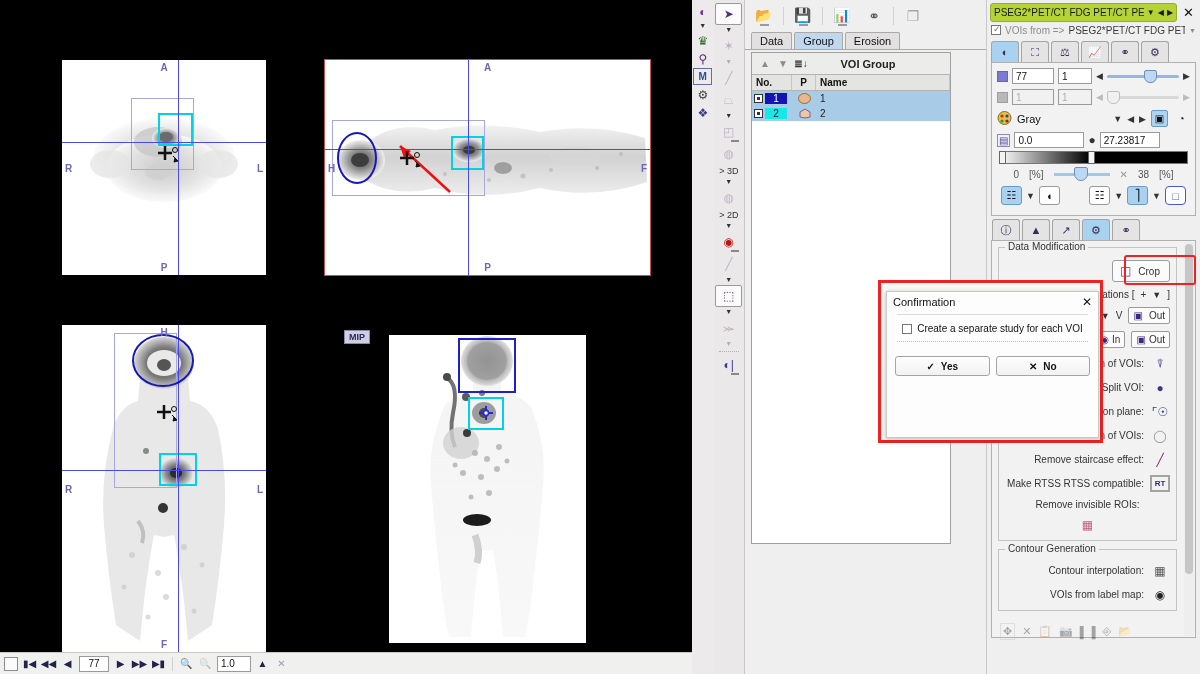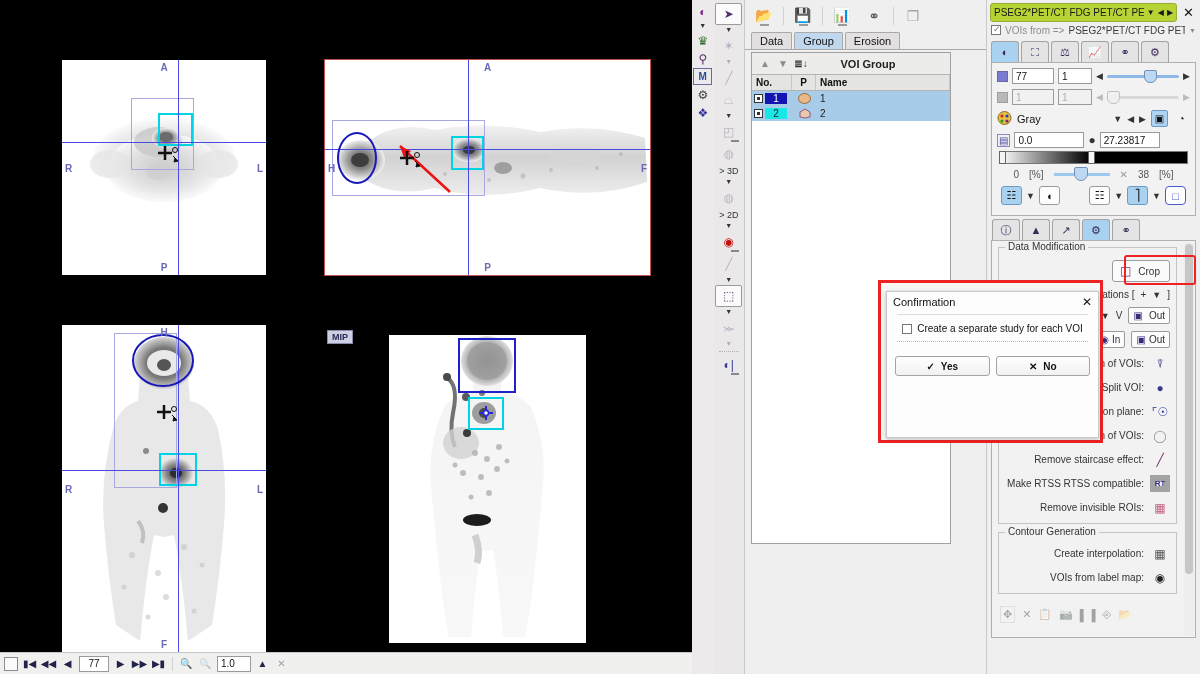--- a/index.html
+++ b/index.html
@@ -407,21 +407,21 @@
         <path d="M2 9 H16 M9 2 V16" stroke="#111" stroke-width="2.5" fill="none"></path>
         <circle cx="19" cy="6" r="2.5" stroke="#111" stroke-width="1" fill="none"></circle>
         <path d="M17 12 l5 5 M19 14 l-1 4 l4 -1 z" stroke="#111" stroke-width="1" fill="#111"></path>
       </svg>
       <span class="orient ox-top">H</span>
       <span class="orient ox-bot">F</span>
       <span class="orient ox-left">R</span>
       <span class="orient ox-right">L</span>
     </div>
 
-    <div class="mip-tag" style="left:327px; top:330px;">MIP</div>
+    <div class="mip-tag" style="left:344px; top:330px;">MIP</div>
     <div class="pane" style="left:389px; top:335px; width:197px; height:308px;">
       <svg width="197" height="308" style="position:absolute;left:0;top:0;">
         <defs>
           <radialGradient id="brainMip" cx="50%" cy="50%" r="50%">
             <stop offset="0%" stop-color="#8a8a8a"></stop>
               <stop offset="70%" stop-color="#a8a8a8"></stop>
             <stop offset="100%" stop-color="#e0e0e0"></stop>
           </radialGradient>
           <linearGradient id="bodyMip" x1="0" y1="0" x2="0" y2="1">
             <stop offset="0%" stop-color="#f4f4f4"></stop>
@@ -754,32 +754,32 @@
         <div class="prow">
           <span>Erosion / Dilation of VOIs:</span>
           <span class="pico" style="color:#999;">◯</span>
         </div>
         <div class="prow">
           <span>Remove staircase effect:</span>
           <span class="pico" style="color:#7a2a6a;">╱</span>
         </div>
         <div class="prow">
           <span>Make RTSS RTSS compatible:</span>
-          <span class="pico" style="font-size:8px;font-weight:bold;border:6px solid #a3a3a3;color:#2a2a8a;padding:0 1px;">RT</span>
-        </div>
-        <div class="prow" style="margin-bottom:0;">
+          <span class="pico" style="font-size:8px;font-weight:bold;border:2px solid #a3a3a3;color:#2a2a8a;padding:0 1px;">RT</span>
+        </div>
+        <div class="prow" style="margin-bottom:0;flex-direction:column;">
           <span>Remove invisible ROIs:</span>
           <span class="pico" style="color:#c06080;">▦</span>
         </div>
       </div>
 
       <div class="grp" style="margin-right:18px;">
         <span class="cap">Contour Generation</span>
         <div class="prow">
-          <span>Create interpolation:</span>
+          <span>Contour interpolation:</span>
           <span class="pico" style="color:#555;">▦</span>
         </div>
         <div class="prow" style="margin-bottom:0;">
           <span>VOIs from label map:</span>
           <span class="pico" style="color:#222;">◉</span>
         </div>
       </div>
 
       <div id="rp-footer-icons">
         <span style="font-size:11px;border:1px solid #bbb;padding:1px 2px;">✥</span>

